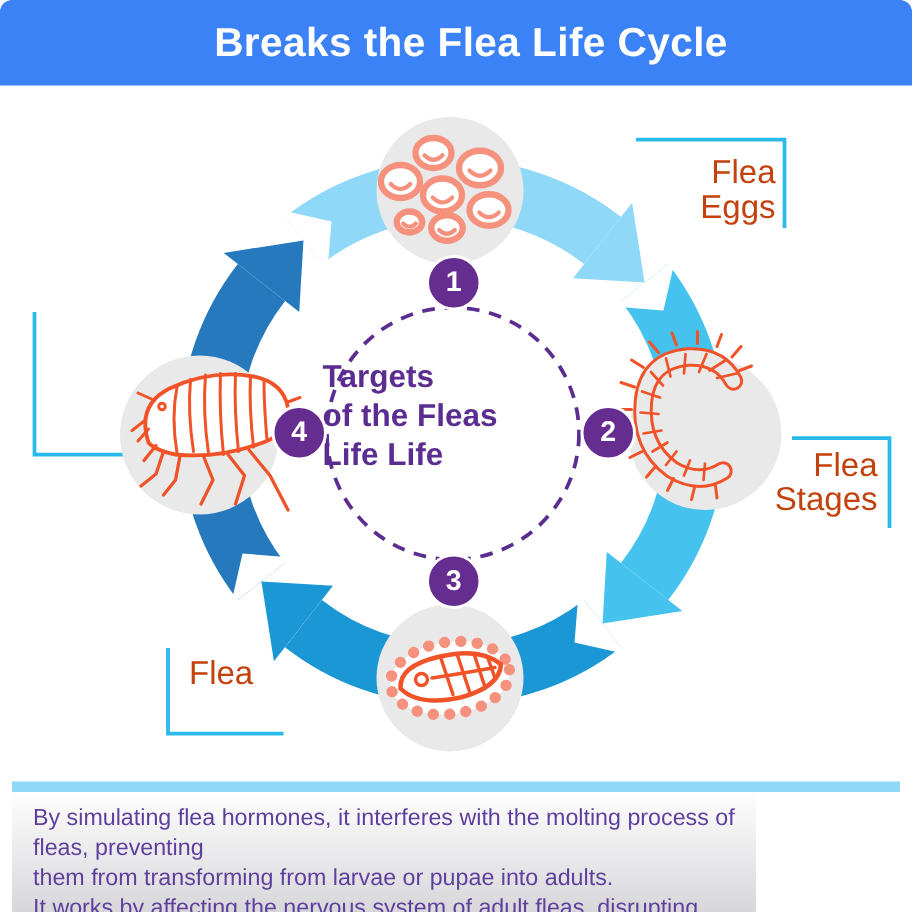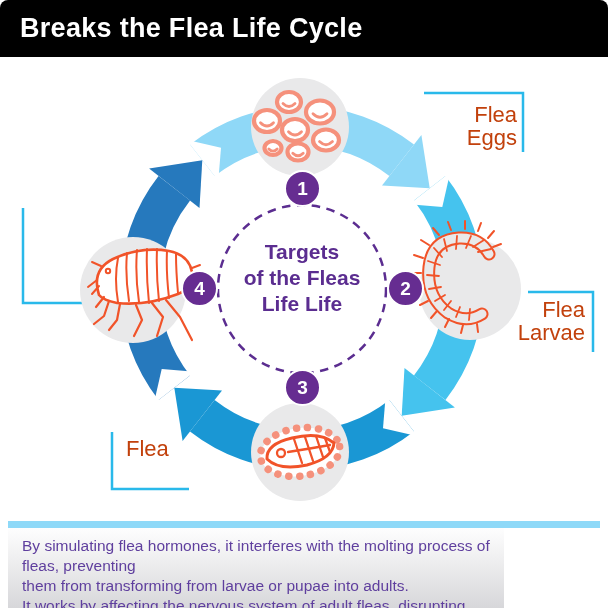--- a/index.html
+++ b/index.html
@@ -2,40 +2,40 @@
 <html><head>
 <meta charset="utf-8">
 <style>
   html,body { margin:0; padding:0; background:#ffffff; }
   .page {
     position:relative; width:608px; height:608px; background:#ffffff;
     font-family:"Liberation Sans", sans-serif; overflow:hidden;
   }
   .header {
     position:absolute; top:0; left:0; width:608px; height:57px;
-    background:#000000; border-radius:8px 8px 0 0;
-    display:flex; align-items:center;
+    background:#3b82f6; border-radius:8px 8px 0 0;
+    display:flex; align-items:center;justify-content:center;
   }
   .header .title {
     color:#ffffff; font-size:27px; font-weight:bold; margin-left:20px; letter-spacing:.3px;
   }
   .diagram-svg { position:absolute; left:0; top:0; }
   .stage-label {
     position:absolute; color:#c2410c; font-weight:normal;
     font-size:22px; line-height:23px; z-index:3;
   }
   .align-right { text-align:right; }
   .badge {
     position:absolute; width:33px; height:33px; border-radius:50%;
     background:#662d91; border:2px solid #ffffff; box-sizing:content-box;
     color:#ffffff; font-weight:bold; font-size:19px;
     display:flex; align-items:center; justify-content:center; z-index:3;
   }
   .center-text {
-    position:absolute; left:215px; top:239px; width:174px; text-align:center;
+    position:absolute; left:215px; top:239px; width:174px; 
     color:#5b2d90; font-weight:bold; font-size:21px; line-height:26px; z-index:3;
   }
   .footer-bar {
     position:absolute; left:8px; top:521px; width:592px; height:7px;
     background:#8ed9f8; z-index:4;
   }
   .footer-panel {
     position:absolute; left:8px; top:528px; width:496px; height:80px;
     background:linear-gradient(#fefefe, #d7d7da);
     color:#5f3f9e; font-size:15.5px; line-height:20px;
@@ -194,21 +194,21 @@
   <div class="badge" style="left:387px; top:270px;">2</div>
   <div class="badge" style="left:284px; top:369px;">3</div>
   <div class="badge" style="left:181px; top:270px;">4</div>
 
   <div class="stage-label align-right" style="left:430px; top:103px; width:87px;">
     <div>Flea</div>
     <div>Eggs</div>
   </div>
   <div class="stage-label align-right" style="left:499px; top:298px; width:86px;">
     <div>Flea</div>
-    <div>Larvae</div>
+    <div>Stages</div>
   </div>
   <div class="stage-label" style="left:126px; top:437px; width:90px;">
     <div>Flea</div>
   </div>
 
   <div class="footer-bar"></div>
   <div class="footer-panel">
     <div>By simulating flea hormones, it interferes with the molting process of fleas, preventing</div>
     <div>them from transforming from larvae or pupae into adults.</div>
     <div>It works by affecting the nervous system of adult fleas, disrupting their normal activities.</div>

